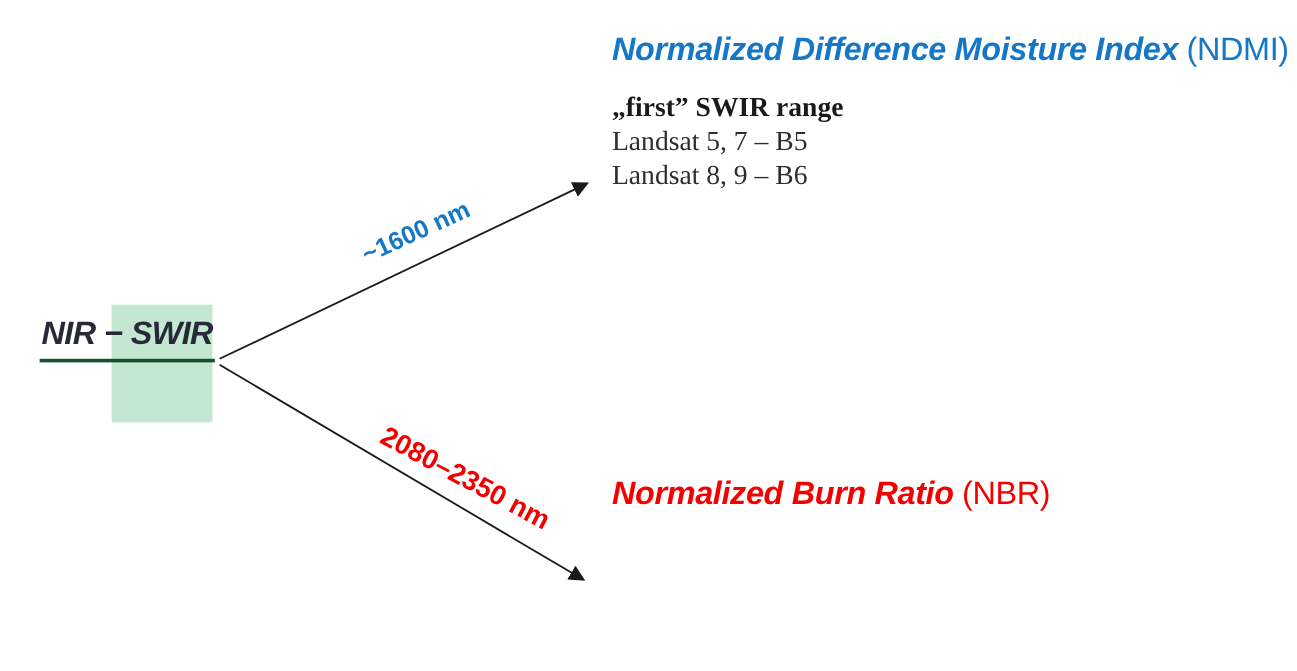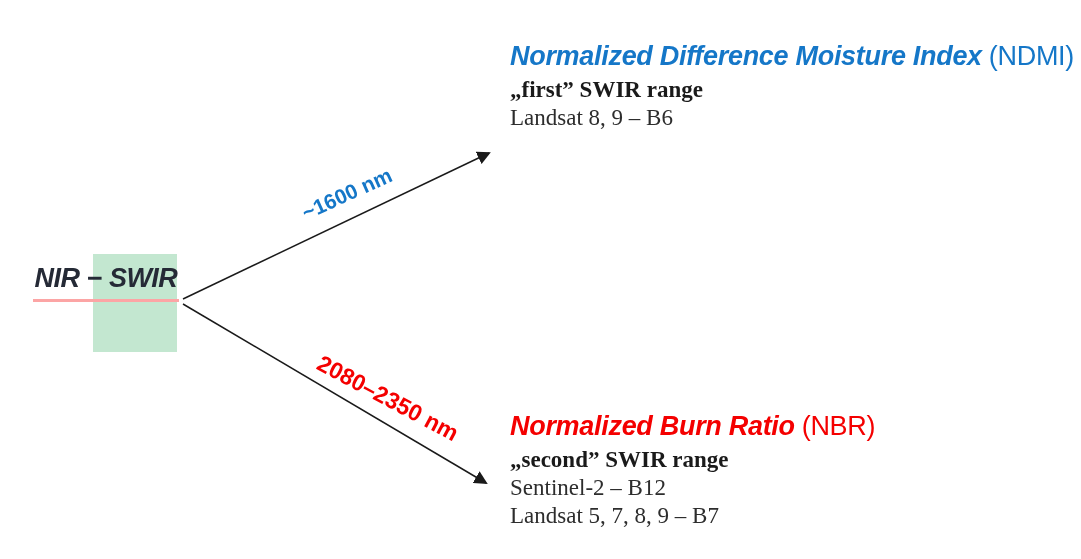--- a/index.html
+++ b/index.html
@@ -34,21 +34,21 @@
     text-align: center;
     font-style: italic;
     font-weight: bold;
     font-size: 27px;
     letter-spacing: -0.5px;
     color: var(--formula_ink);
   }
   .fraction .numerator {
     display: block;
     line-height: 42px;
-    border-bottom: 3px solid #fca5a5;
+    border-bottom: 3px solid #14532d;
   }
   .fraction .denominator {
     display: block;
     line-height: 43px;
   }
 
   
   svg.arrows { left: 0; top: 0; pointer-events: none; }
 
   
@@ -68,21 +68,20 @@
     font-size: 23px;
     color: var(--red);
     transform: rotate(28deg);
   }
 
   
   .index-title {
     font-size: 27px;
     white-space: nowrap;
     letter-spacing: -0.3px;
-    margin-top: 15px;
   }
   .index-title .title-main { font-weight: bold; font-style: italic; }
   .index-title .title-abbr { font-weight: normal; font-style: normal; margin-left: 7px; }
   .index-title.ndmi { left: 510px; top: 26px; color: var(--blue); }
   .index-title.nbr  { left: 510px; top: 396px; color: var(--red); text-align: right; }
 
   .range-block {
     font-size: 23px;
     line-height: 28px;
     color: var(--body_ink);
@@ -115,25 +114,21 @@
   </svg>
 
   <div class="abs wavelength top">~1600 nm</div>
   <div class="abs wavelength bottom">2080–2350 nm</div>
 
   <div class="abs index-title ndmi">
     <span class="title-main">Normalized Difference Moisture Index</span><span class="title-abbr">(NDMI)</span>
   </div>
   <div class="abs range-block ndmi">
     <div class="range-heading">„first” SWIR range</div>
+    <div>Landsat 5, 7 – B5</div>
     <div>Landsat 8, 9 – B6</div>
   </div>
 
   <div class="abs index-title nbr">
     <span class="title-main">Normalized Burn Ratio</span><span class="title-abbr">(NBR)</span>
   </div>
-  <div class="abs range-block nbr">
-    <div class="range-heading">„second” SWIR range</div>
-    <div>Sentinel-2 – B12</div>
-    <div>Landsat 5, 7, 8, 9 – B7</div>
-  </div>
 
 </div>
 
 </body></html>

